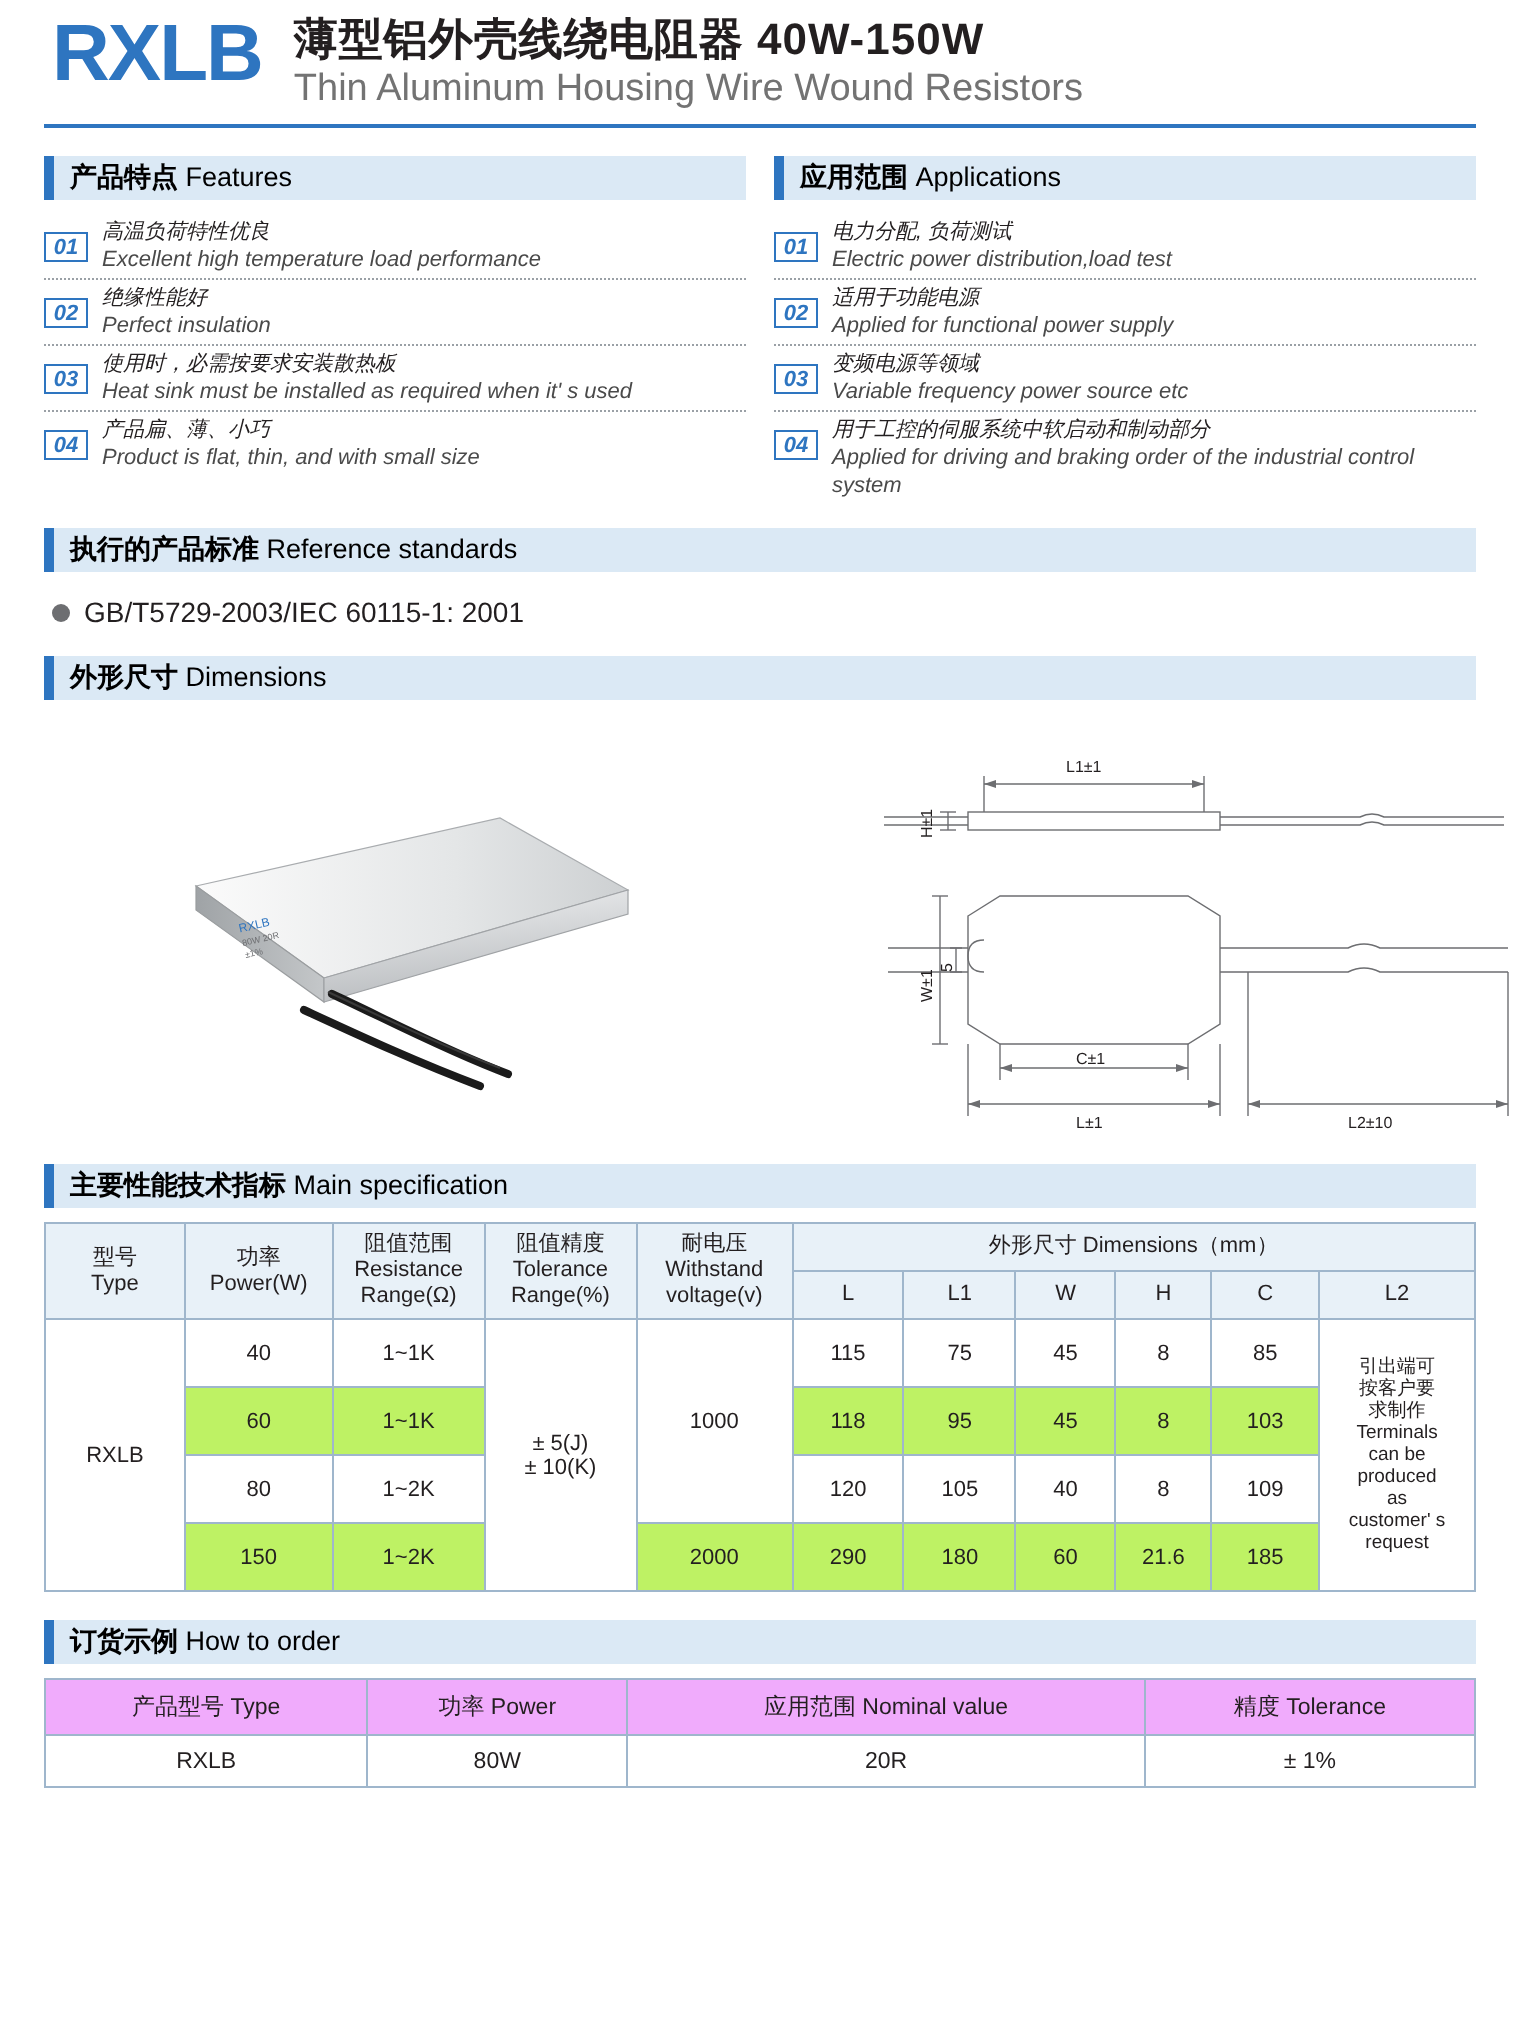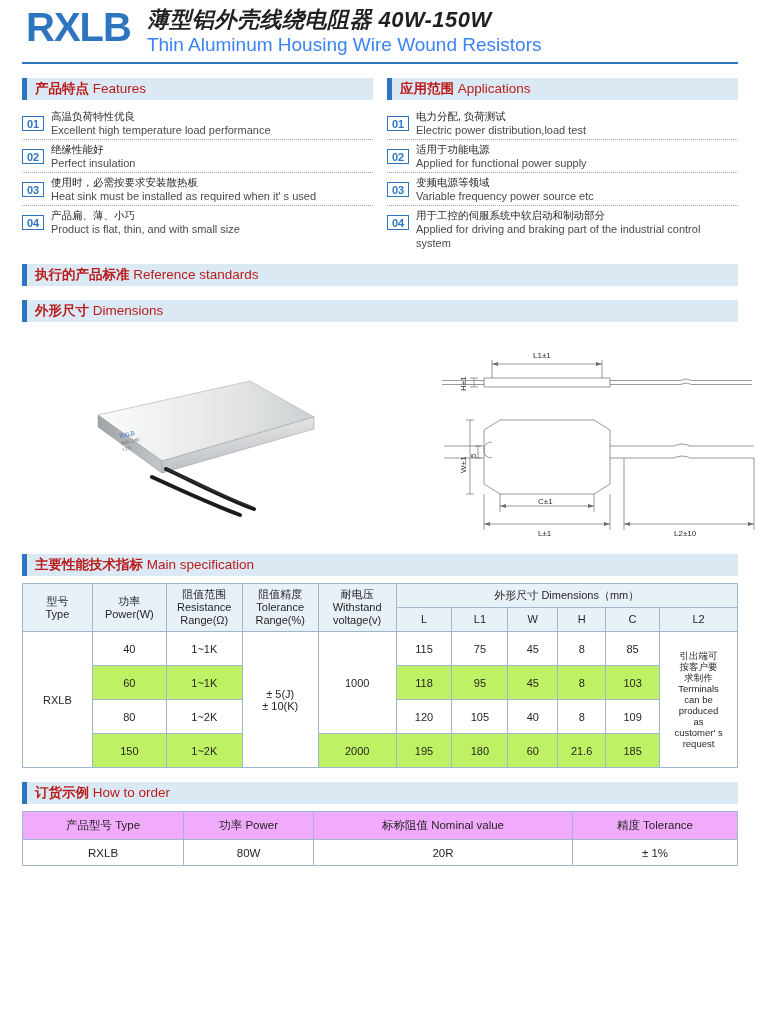--- a/index.html
+++ b/index.html
@@ -18,40 +18,40 @@
   .header { position:relative; padding:6px 0 4px 0; }
   .header-inner { display:flex; align-items:flex-start; padding-left:26px; }
   .logo {
     font-size:40px; font-weight:bold; color:#2e75c0;
     letter-spacing:-1px; line-height:42px;
     font-family:"Liberation Sans", sans-serif;
     padding-right:16px;
     white-space:nowrap;
   }
   .head-titles { padding-top:1px; }
-  .head-cn { font-size:22px; font-weight:bold; color:#231f20; line-height:26px; letter-spacing:0.5px;font-style:italic; }
-  .head-en { font-size:19px; color:#3b82f6; line-height:24px; font-weight:normal; }
+  .head-cn { font-size:22px; font-weight:bold; color:#231f20; line-height:26px; letter-spacing:0.5px; }
+  .head-en { font-size:19px; color:#737373; line-height:24px; font-weight:normal; }
   .header-rule { height:2px; background:#2e75c0; margin:5px 22px 0 22px; }
 
   
   .bar {
     background:#dbe9f5;
     border-left:5px solid #2e75c0;
     height:22px; line-height:22px;
     padding-left:8px;
-    font-size:13.5px; color:#b91c1c;
+    font-size:13.5px; color:#000000;
     margin-bottom:7px;
     white-space:nowrap;
   }
   .bar b { font-weight:bold; }
 
   
   .cols { display:flex; padding:0 22px; gap:14px; margin-top:10px; }
   .col { width:353px; }
-  .items { margin-top:2px; }
+  .items { margin-top:2px;font-style:italic; }
   .item { display:flex; align-items:flex-start; border-bottom:1px dotted #9aa0a6; padding:2px 0 2px 0; }
   .item:last-child { border-bottom:none; }
   .num {
     border:1px solid #2e75c0; color:#2e75c0;
     font-size:11px; font-weight:bold;
     width:22px; height:15px; line-height:14px; text-align:center;
     margin-right:7px; margin-top:7px; flex:0 0 auto;
     background:#fff;
   }
   .txt { line-height:14px; }
@@ -165,32 +165,36 @@
           <div class="num">03</div>
           <div class="txt">
             <div class="cn">变频电源等领域</div>
             <div class="en">Variable  frequency power source etc</div>
           </div>
         </div>
         <div class="item">
           <div class="num">04</div>
           <div class="txt">
             <div class="cn">用于工控的伺服系统中软启动和制动部分</div>
-            <div class="en">Applied for driving and braking part of the industrial control system</div>
+            <div class="en">Applied for driving and braking order of the industrial control system</div>
           </div>
         </div>
       </div>
     </div>
 
   </div>
 
   <div class="sect">
     <div class="bar">
       <b>执行的产品标准</b>
       <span>Reference standards</span>
+    </div>
+    <div class="std-line">
+      <span class="bullet"></span>
+      <span>GB/T5729-2003/IEC 60115-1:  2001</span>
     </div>
   </div>
 
   <div class="sect" style="margin-top:14px;border-radius:13px;">
     <div class="bar">
       <b>外形尺寸</b>
       <span>Dimensions</span>
     </div>
 
     <div class="dims-area">
@@ -393,42 +397,42 @@
         <td>120</td>
         <td>105</td>
         <td>40</td>
         <td>8</td>
         <td>109</td>
       </tr>
       <tr class="row-alt">
         <td>150</td>
         <td>1~2K</td>
         <td>2000</td>
-        <td>195</td>
+        <td>290</td>
         <td>180</td>
         <td>60</td>
         <td>21.6</td>
         <td>185</td>
       </tr>
     </tbody>
   </table>
 
   <div class="sect" style="margin-top:14px;">
     <div class="bar">
       <b>订货示例</b>
       <span>How to order</span>
     </div>
   </div>
 
   <table class="order">
     <thead>
       <tr>
         <th>产品型号  Type</th>
         <th>功率 Power</th>
-        <th>标称阻值 Nominal value</th>
+        <th>应用范围 Nominal value</th>
         <th>精度 Tolerance</th>
       </tr>
     </thead>
     <tbody>
       <tr>
         <td>RXLB</td>
         <td>80W</td>
         <td>20R</td>
         <td>± 1%</td>
       </tr>

